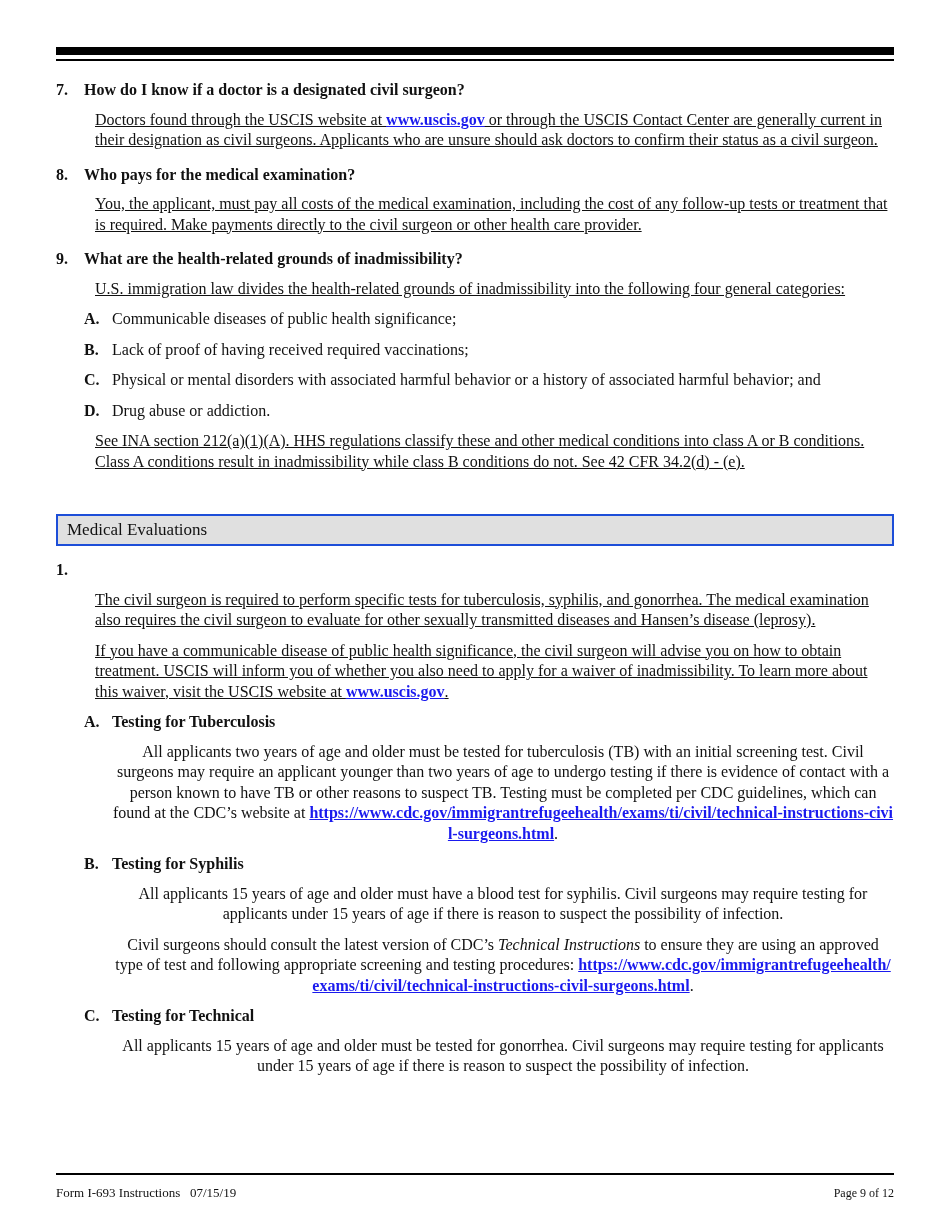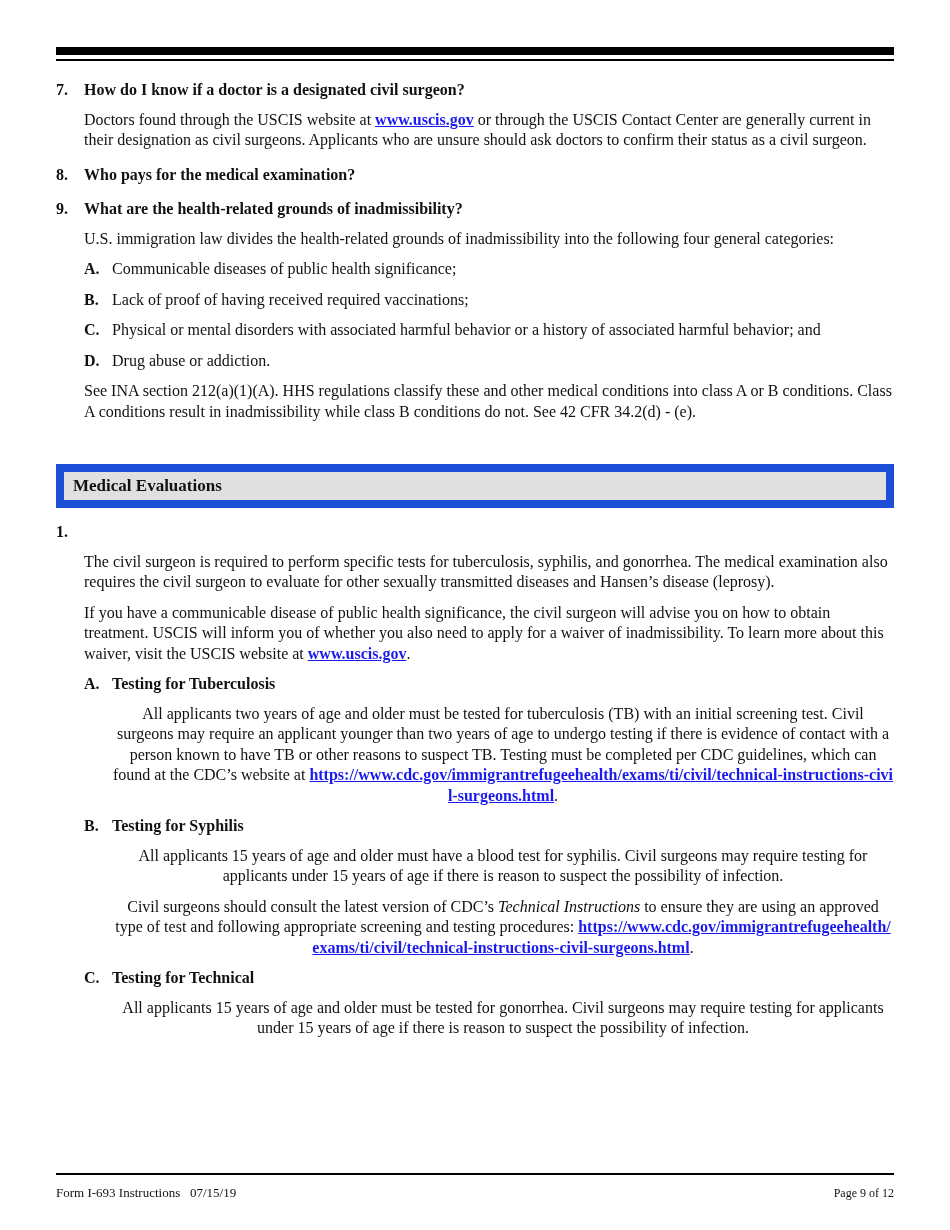--- a/index.html
+++ b/index.html
@@ -8,30 +8,30 @@
     font-family: "Liberation Serif", "DejaVu Serif", serif;
     color: #111111; font-size: 16px; line-height: 20.5px;
   }
   .page { position: absolute; left: 56px; top: 0; width: 838px; }
   .rule-thick { position: absolute; left: 0; top: 47px; width: 838px; height: 8px; background: #000; }
   .rule-thin { position: absolute; left: 0; top: 59px; width: 838px; height: 2px; background: #000; }
   .content { position: absolute; left: 0; top: 80px; width: 838px; }
   .q { position: relative; margin: 0; }
   .q-head { display: flex; font-weight: bold; margin-bottom: 9px; }
   .q-num { width: 28px; flex: none; }
-  .q-body { margin-left: 28px; }
+  .q-body { margin-left: 39px; text-decoration: underline; }
   p { margin: 0 0 10px 0; }
   a.link { color: #1a1aee; font-weight: bold; text-decoration: underline; }
   .item { display: flex; margin-left: 28px; margin-bottom: 10px; }
   .item-letter { width: 28px; flex: none; font-weight: bold; }
   .section-box {
     margin-top: 42px; margin-bottom: 14px;
-    border: 8px solid #1d4ed8; background: #e0e0e0;
+    border: 2px solid #1d4ed8; background: #e0e0e0;
     height: 28px; line-height: 28px; padding-left: 9px;
-    font-weight: bold; font-size: 17px;
+    font-weight: normal; font-size: 17px;
   }
   .sub { margin-left: 28px; }
   .sub-head { display: flex; font-weight: bold; margin-bottom: 9px; }
   .sub-letter { width: 28px; flex: none; }
   .sub-body { margin-left: 28px; text-align: center; }
   .footer-rule { position: absolute; left: 56px; top: 1173px; width: 838px; height: 2px; background: #000; }
   .footer-left { position: absolute; left: 56px; top: 1183px; font-size: 13px; }
   .footer-right { position: absolute; right: 56px; top: 1183px; font-size: 12px; }
 </style>
 </head>
@@ -50,20 +50,23 @@
       </div>
       <div class="q-body">
         <p><span>Doctors found through the USCIS website at </span><a class="link" href="#">www.uscis.gov</a><span> or through the USCIS Contact Center are generally current in their designation as civil surgeons.  Applicants who are unsure should ask doctors to confirm their status as a civil surgeon.</span></p>
       </div>
     </div>
 
     <div class="q" style="margin-top:14px">
       <div class="q-head">
         <span class="q-num">8.</span>
         <span>Who pays for the medical examination?</span>
+      </div>
+      <div class="q-body">
+        <p>You, the applicant, must pay all costs of the medical examination, including the cost of any follow-up tests or treatment that is required.  Make payments directly to the civil surgeon or other health care provider.</p>
       </div>
     </div>
 
     <div class="q" style="margin-top:14px">
       <div class="q-head">
         <span class="q-num">9.</span>
         <span>What are the health-related grounds of inadmissibility?</span>
       </div>
       <div class="q-body">
         <p>U.S. immigration law divides the health-related grounds of inadmissibility into the following four general categories:</p>

